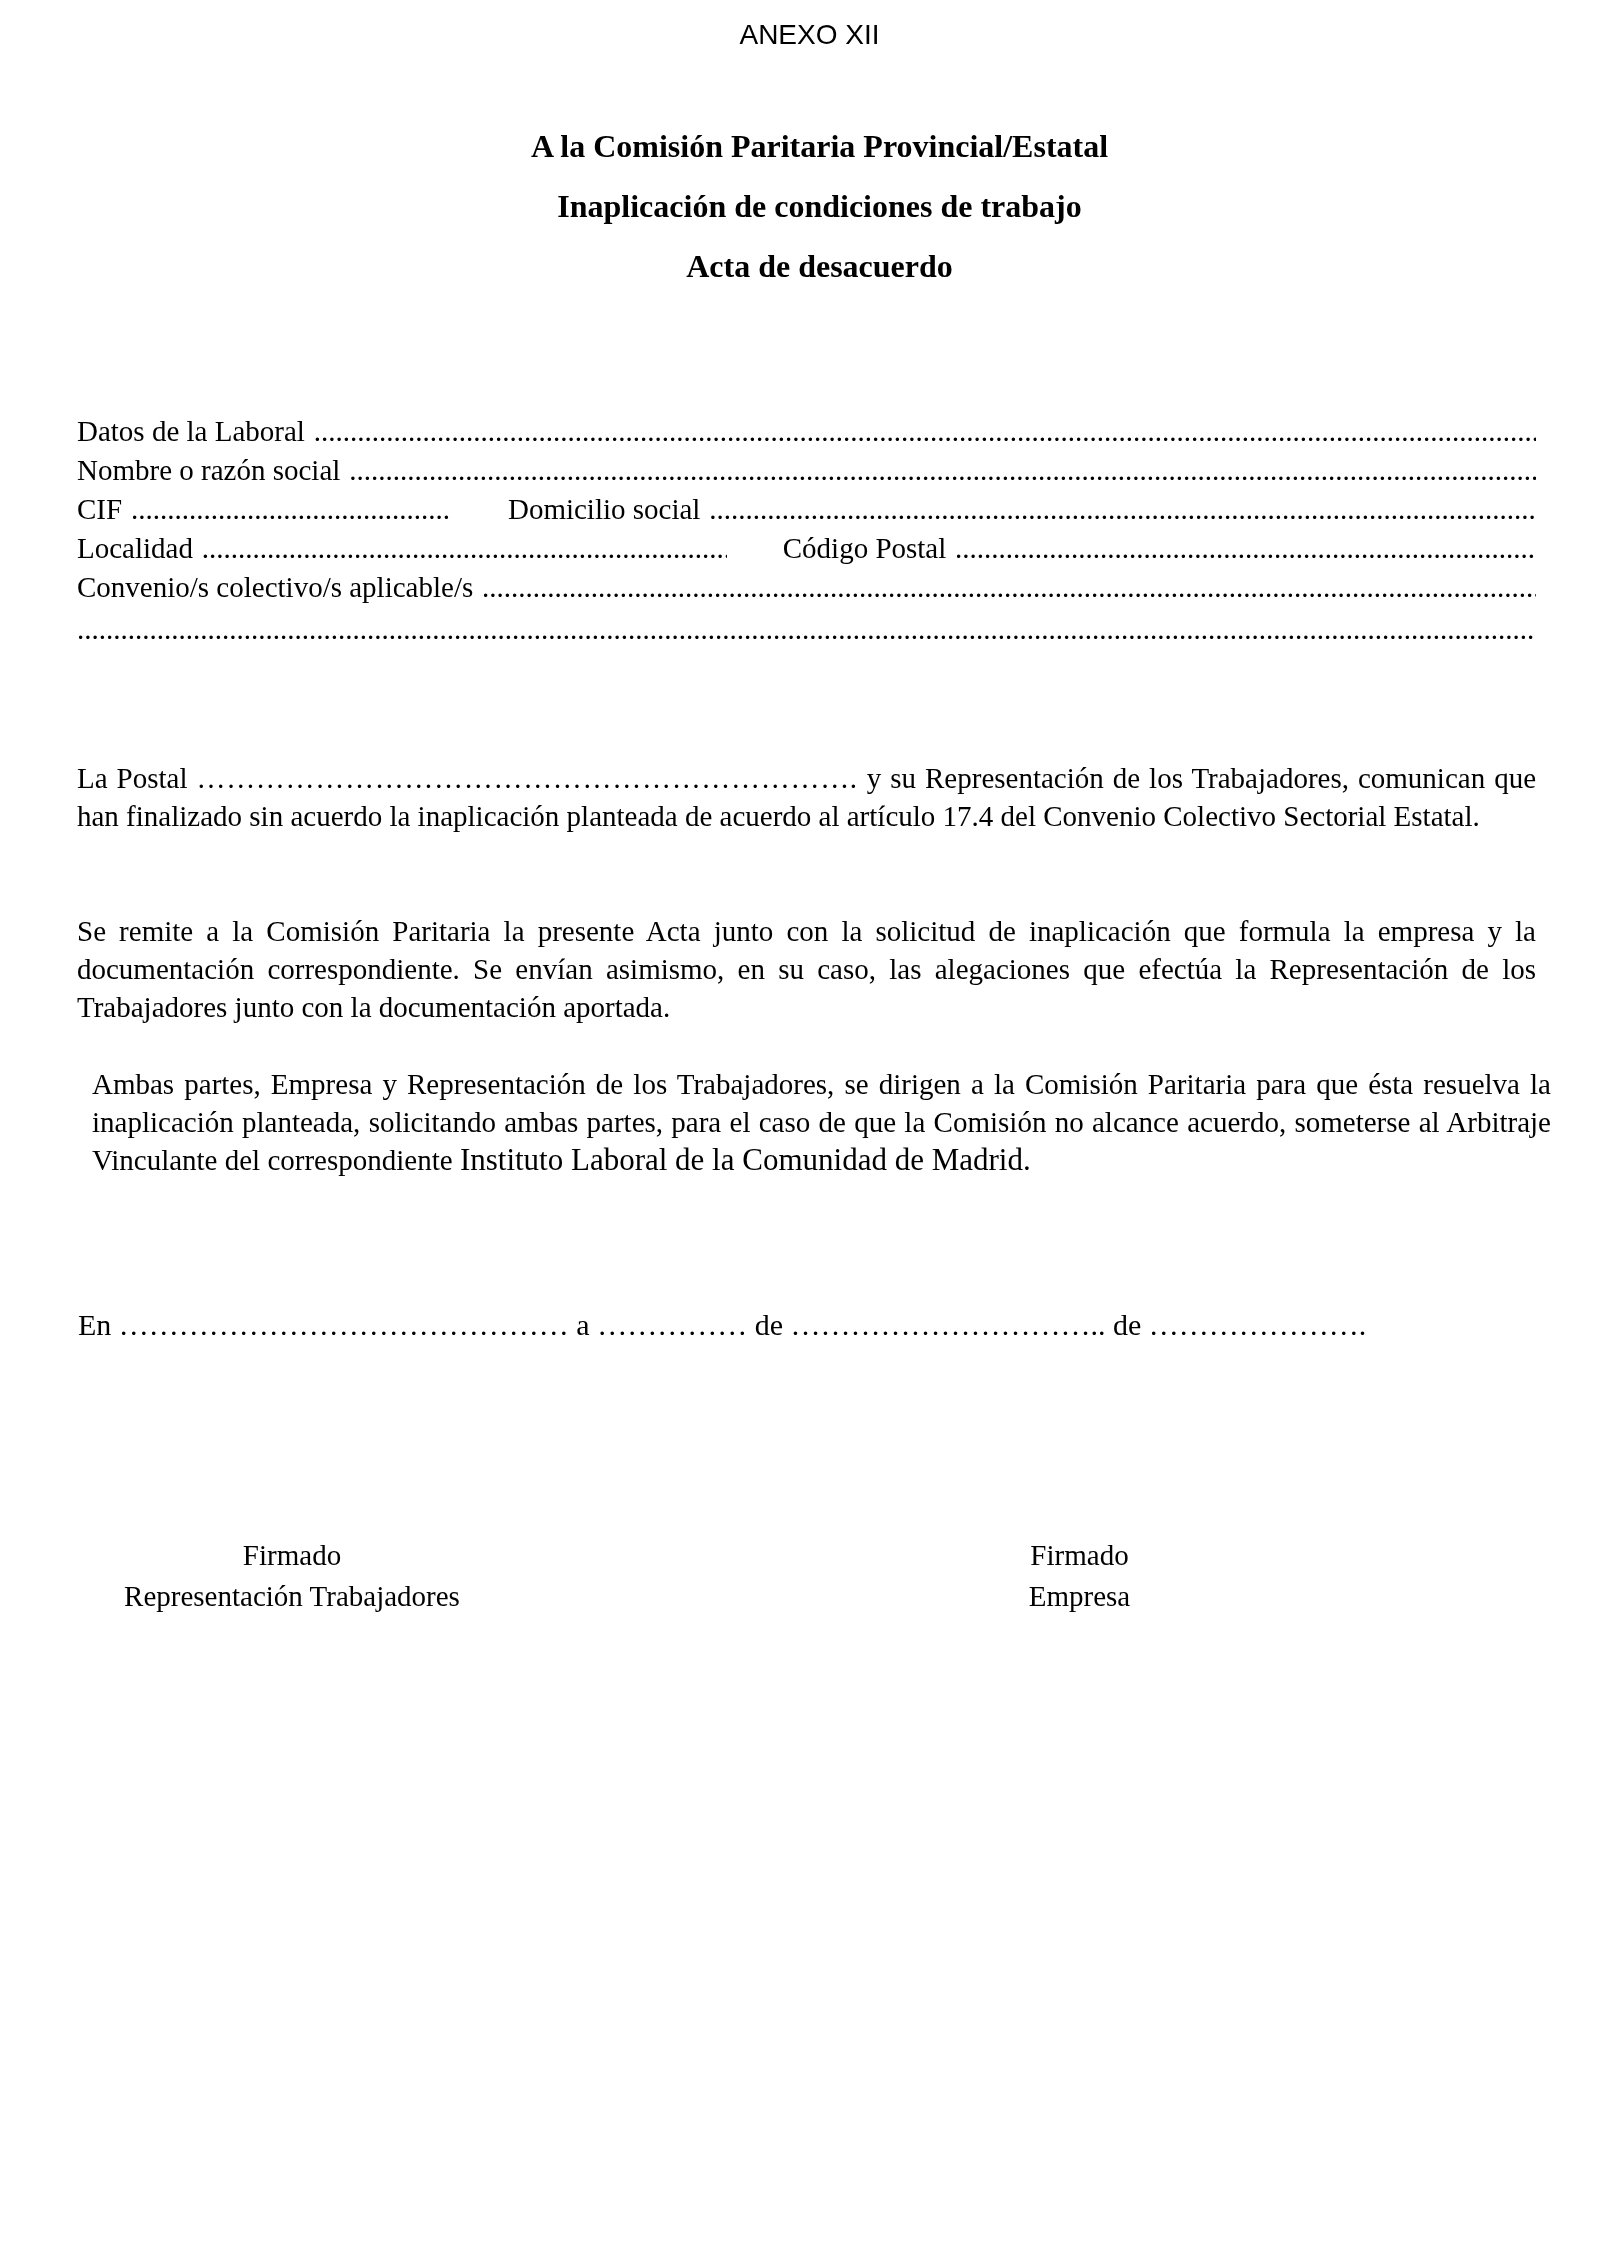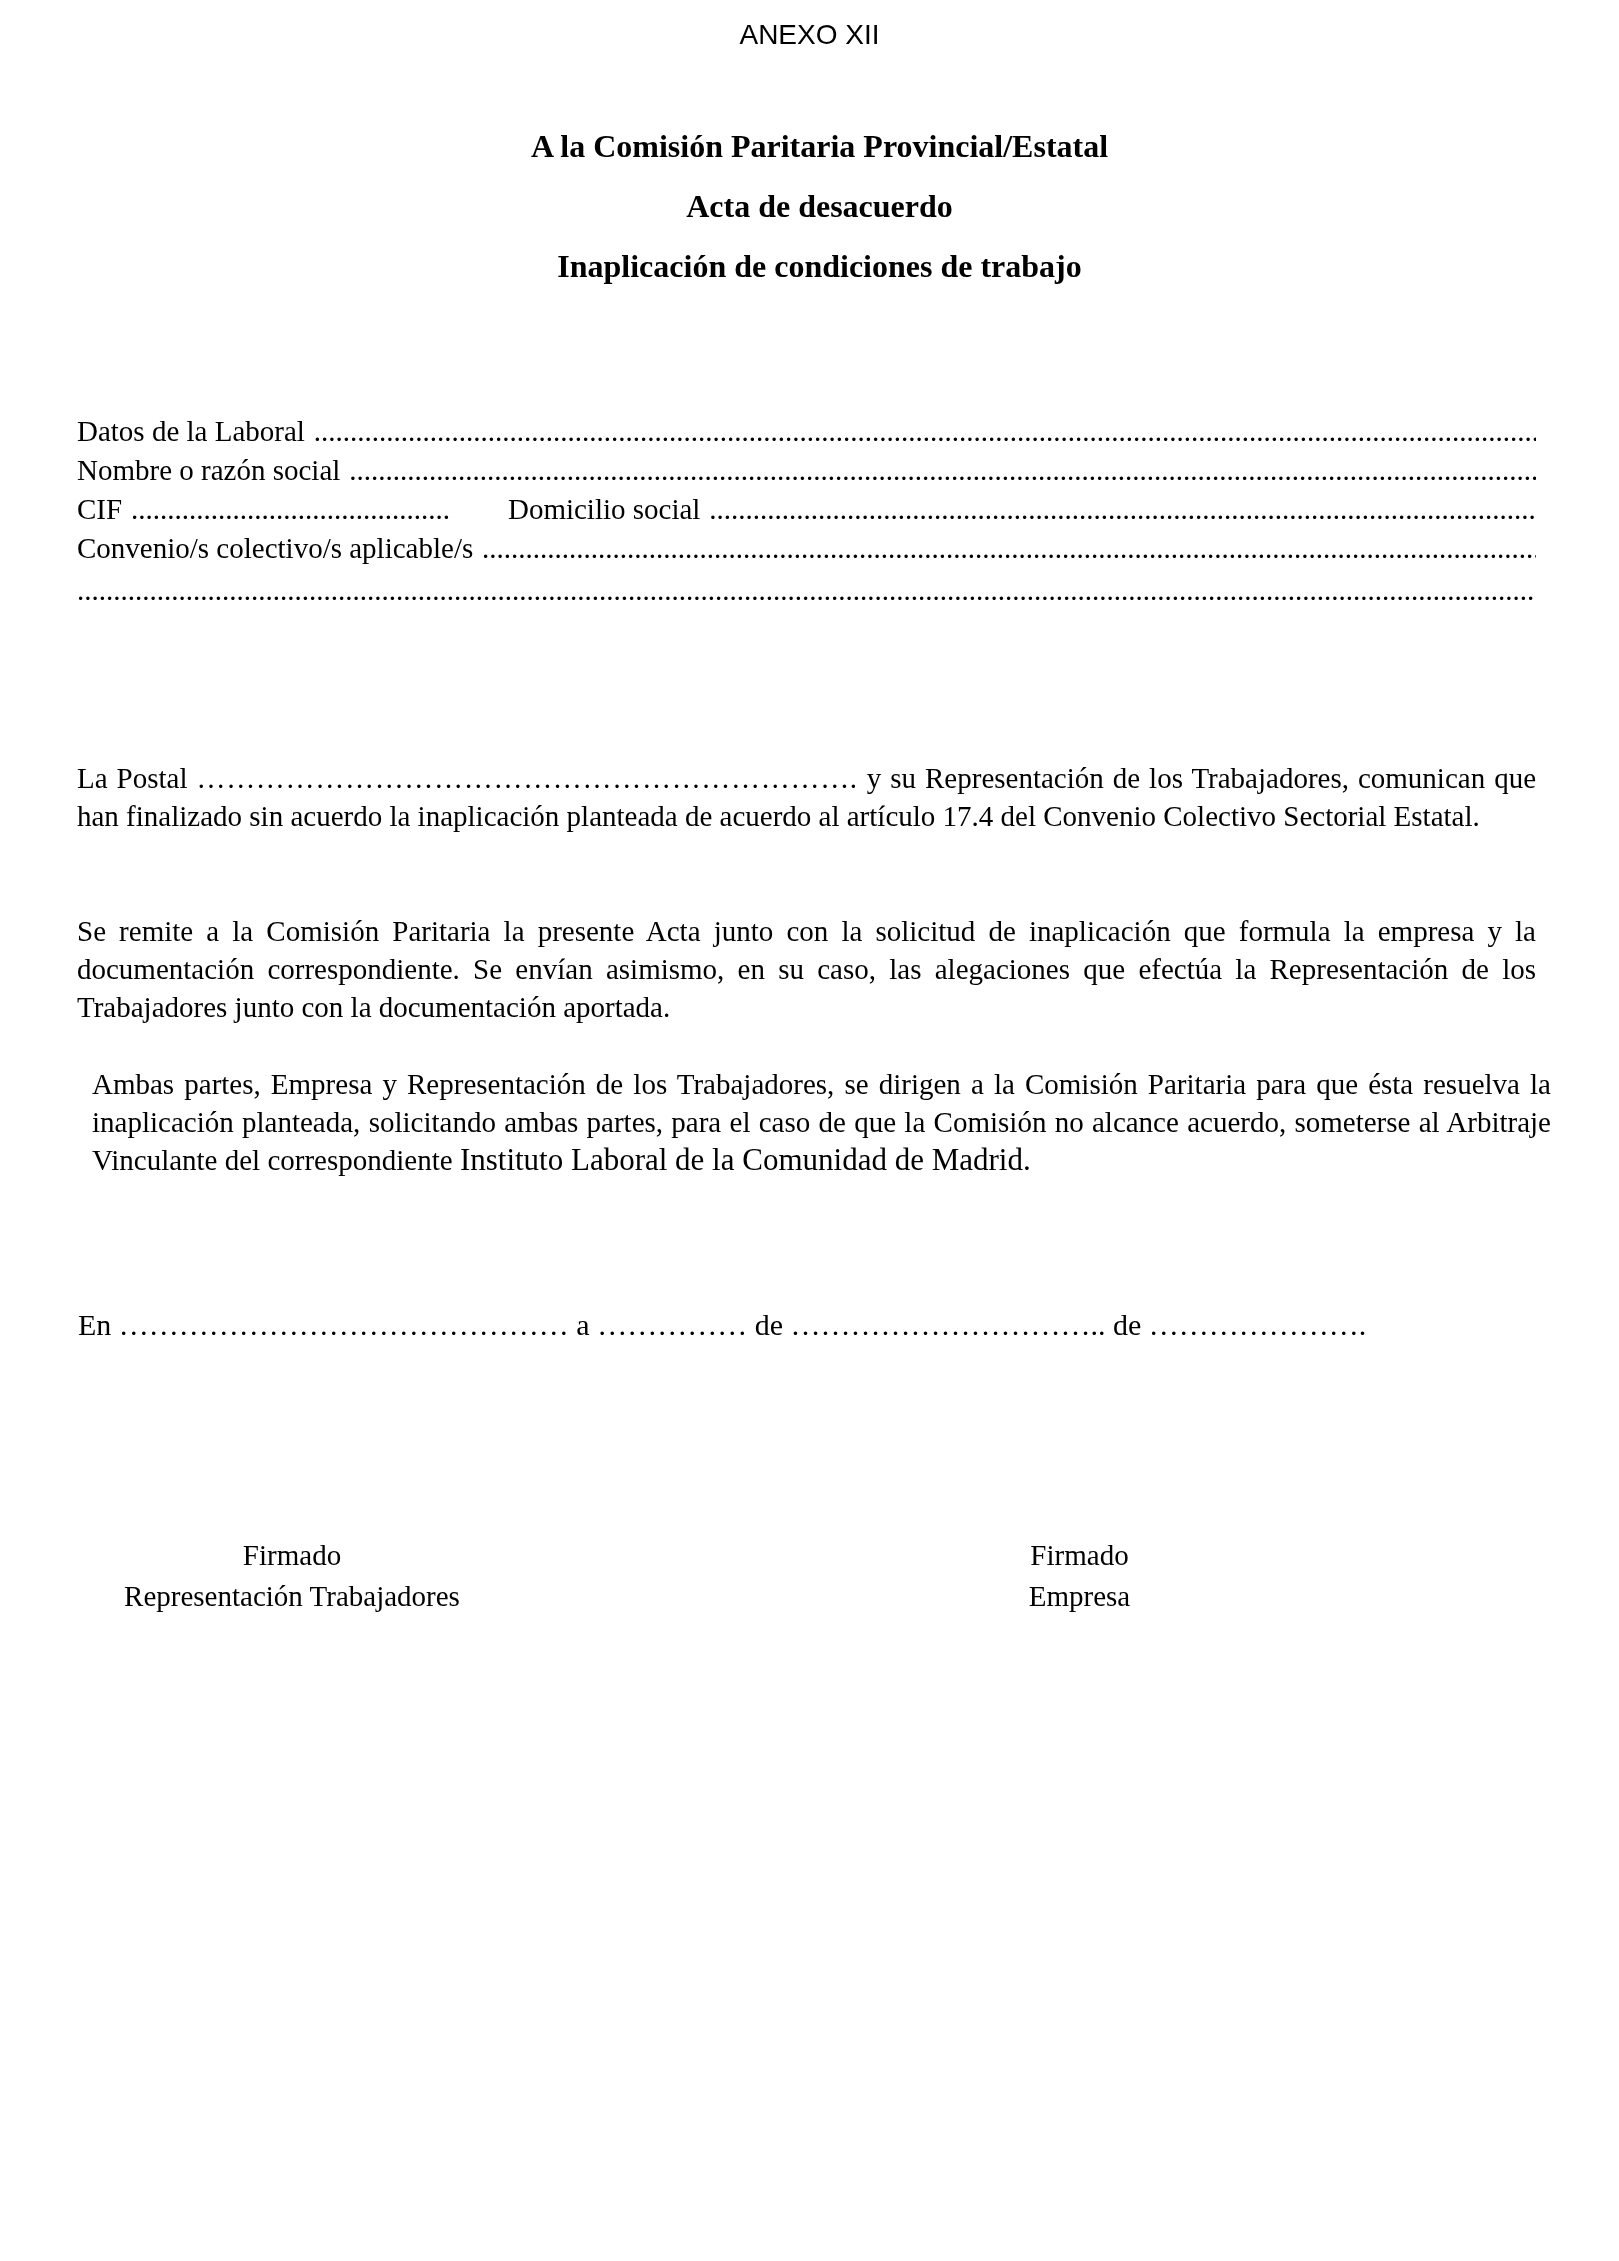--- a/index.html
+++ b/index.html
@@ -38,37 +38,43 @@
   </style>
 </head>
 <body>
 
 <div class="page">
 
   <div class="annex sans">ANEXO XII</div>
 
   <div class="titles serif">
     <div>A la Comisión Paritaria Provincial/Estatal</div>
+    <div>Inaplicación de condiciones de trabajo</div>
     <div>Acta de desacuerdo</div>
-    <div>Inaplicación de condiciones de trabajo</div>
   </div>
 
   <div class="fields serif">
     <div class="frow">
       <span class="lbl">Datos de la Laboral</span>
       <span class="dots"></span>
     </div>
     <div class="frow">
       <span class="lbl">Nombre o razón social</span>
       <span class="dots"></span>
     </div>
     <div class="frow">
       <span class="lbl">CIF</span>
       <span class="dots fixed cif-dots"></span>
       <span class="lbl gap">Domicilio social</span>
+      <span class="dots"></span>
+    </div>
+    <div class="frow">
+      <span class="lbl">Localidad</span>
+      <span class="dots fixed loc-dots"></span>
+      <span class="lbl gap">Código Postal</span>
       <span class="dots"></span>
     </div>
     <div class="frow">
       <span class="lbl">Convenio/s colectivo/s aplicable/s</span>
       <span class="dots"></span>
     </div>
     <div class="frow" style="margin-top:2.9px;">
       <span class="dots" style="margin-left:0;"></span>
     </div>
   </div>

